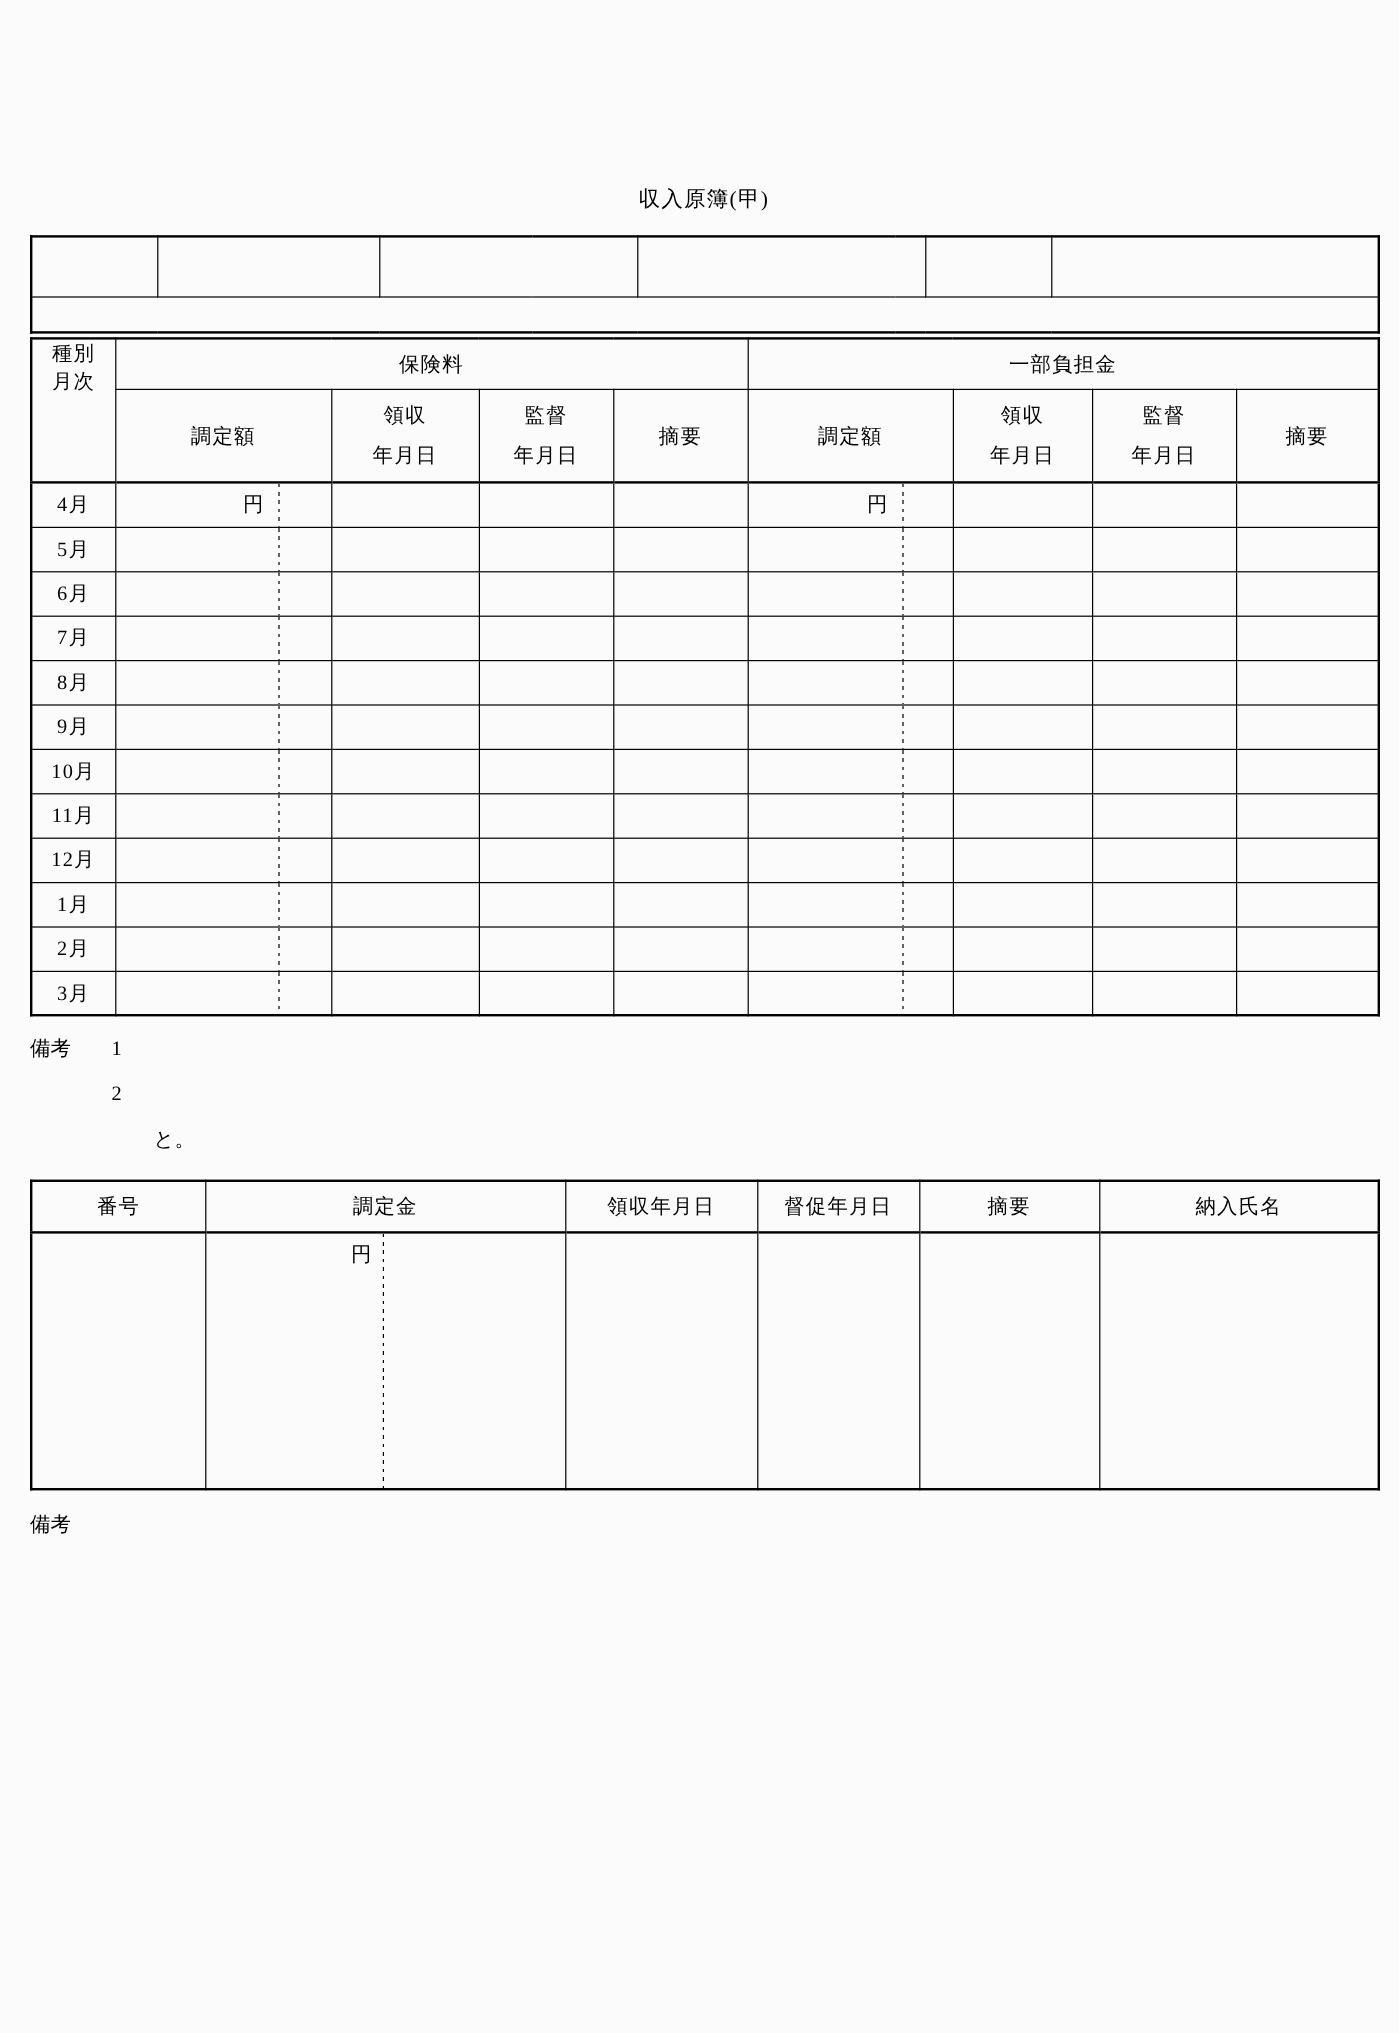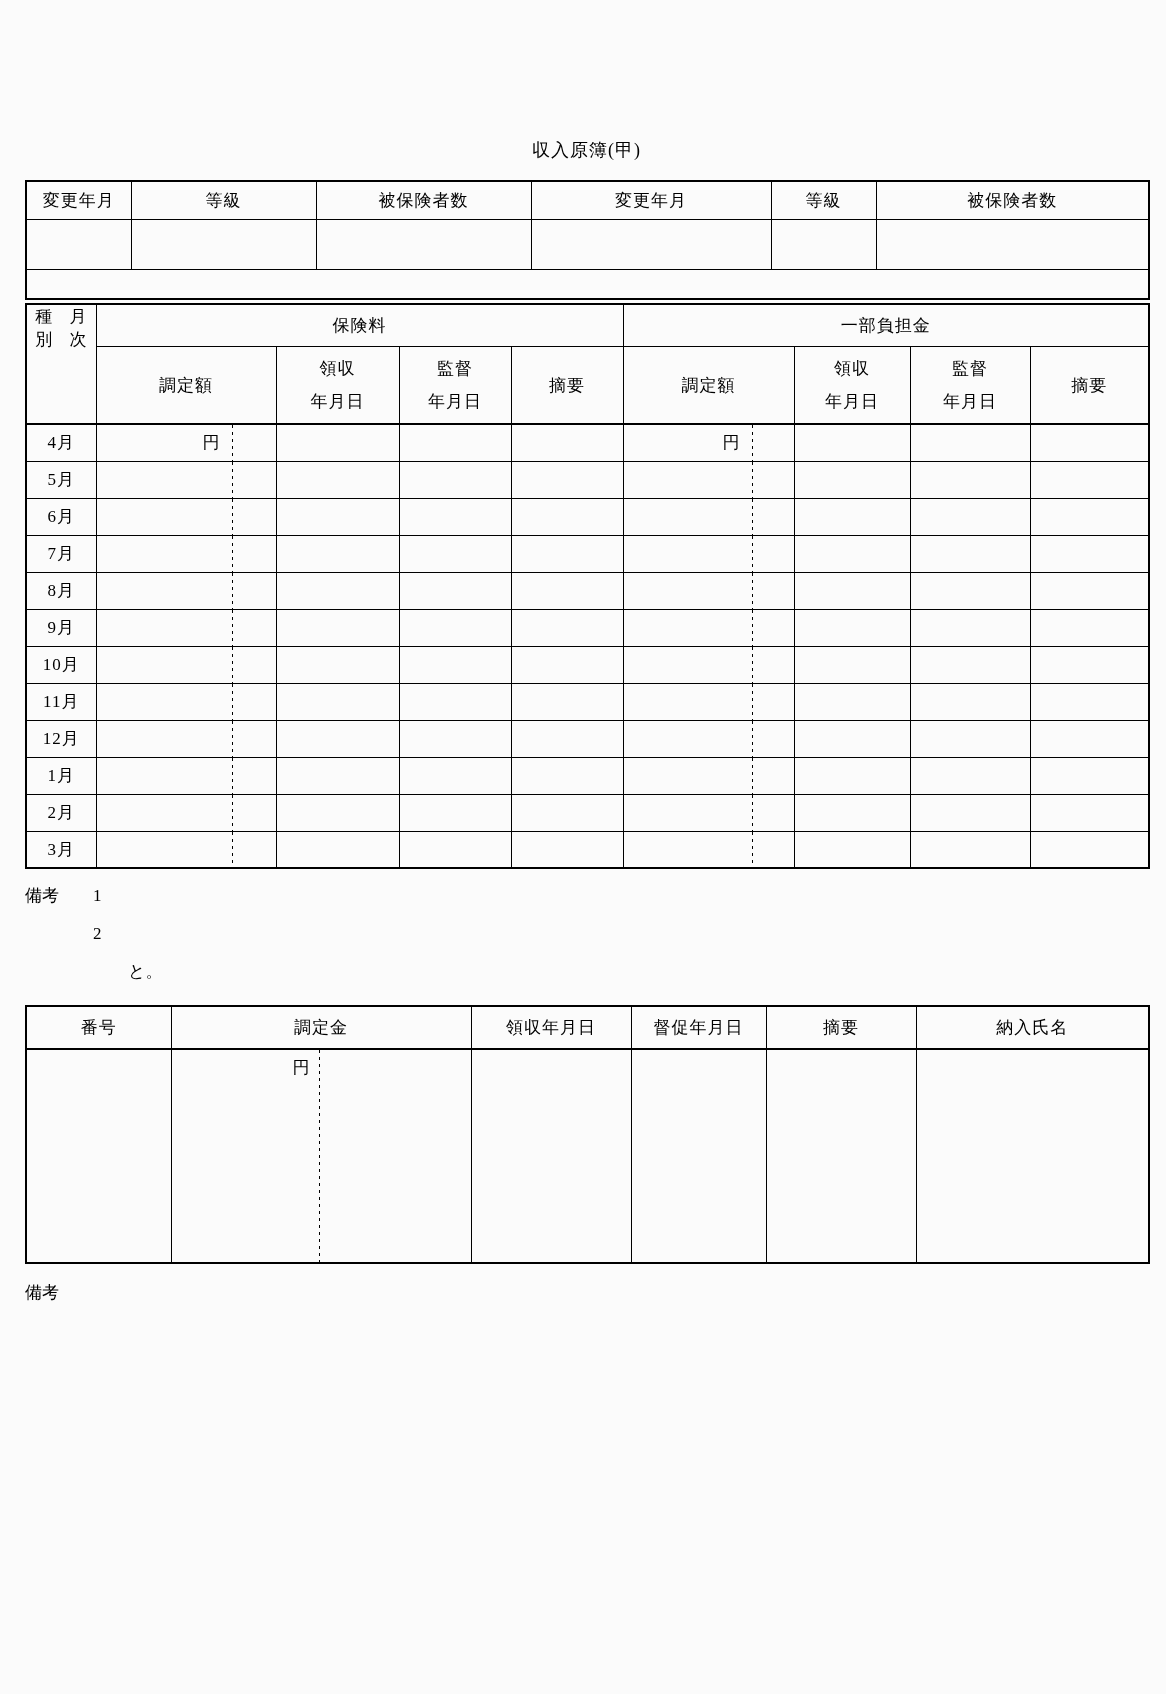--- a/index.html
+++ b/index.html
@@ -5,42 +5,42 @@
   html,body{margin:0;padding:0;}
   body{
     width:1166px;height:1694px;
     background:#fbfbfb;color:#000;
     font-family:"Liberation Serif","DejaVu Serif",serif;
     overflow:hidden;
   }
   .page{width:1123px;margin-left:25px;padding-top:138px;}
   .form-no{margin-left:35px;font-size:19px;height:22px;letter-spacing:1px;}
   .tbl-title{text-align:center;font-size:18px;letter-spacing:1px;height:20px;}
-  .title-kou{margin-top:0;}
+  .title-kou{margin-top:16px;}
   .title-otsu{margin-top:40px;margin-bottom:13px;}
 
   table{border-collapse:collapse;table-layout:fixed;width:1123px;background:#fbfbfb;margin-top:20px;}
   td{border:1px solid #000;font-size:17px;text-align:center;vertical-align:middle;
      padding:0;overflow:hidden;letter-spacing:1px;}
 
   
   .t1{margin-top:22px;border:2px solid #000;}
   .t1 tr.r1{height:33px;}
   .t1 tr.r2{height:38px;}
   .t1 tr.r3{height:50px;}
   .t1 tr.r4{height:30px;}
 
   
   .t2{margin-top:3px;border:2px solid #000;}
   .t2 tr.h1{height:40px;}
   .t2 tr.h2{height:72px;}
   .t2 tr.h2 td{border-bottom:2px solid #000;}
   .t2 tbody tr{height:37px;}
   .typecell{border-bottom:2px solid #000;}
-  .typecell .stack{display:flex;flex-direction:row;justify-content:flex-start;height:118px;}
+  .typecell .stack{display:flex;flex-direction:column;justify-content:flex-start;height:118px;}
   .twoline{display:flex;flex-direction:column;justify-content:center;gap:10px;height:100%;}
   td.amt{text-align:right;}
   td.amt.dot-l{padding-right:55px;}
   td.amt.dot-r{padding-right:53px;}
   .dot-l,.dot-r,.dot-o{
     background-image:repeating-linear-gradient(#000 0 3px,transparent 3px 7px);
     background-size:1px 100%;
     background-repeat:no-repeat;
   }
   .dot-l{background-position:135px 0;}
@@ -78,28 +78,20 @@
       <col style="width:105px">
         <col style="width:185px">
         <col style="width:128px">
         <col style="width:87px">
       <col style="width:215px">
         <col style="width:25px">
         <col style="width:105px">
         <col style="width:273px">
     </colgroup>
     <tbody>
-    <tr class="r2">
-      <td>変更年月</td>
-      <td>等級</td>
-      <td colspan="2">被保険者数</td>
-      <td colspan="2">変更年月</td>
-      <td>等級</td>
-      <td>被保険者数</td>
-    </tr>
     <tr class="r3">
       <td></td>
       <td></td>
       <td colspan="2"></td>
       <td colspan="2"></td>
       <td></td>
       <td></td>
     </tr>
     <tr class="r4">
       <td colspan="8"></td>

